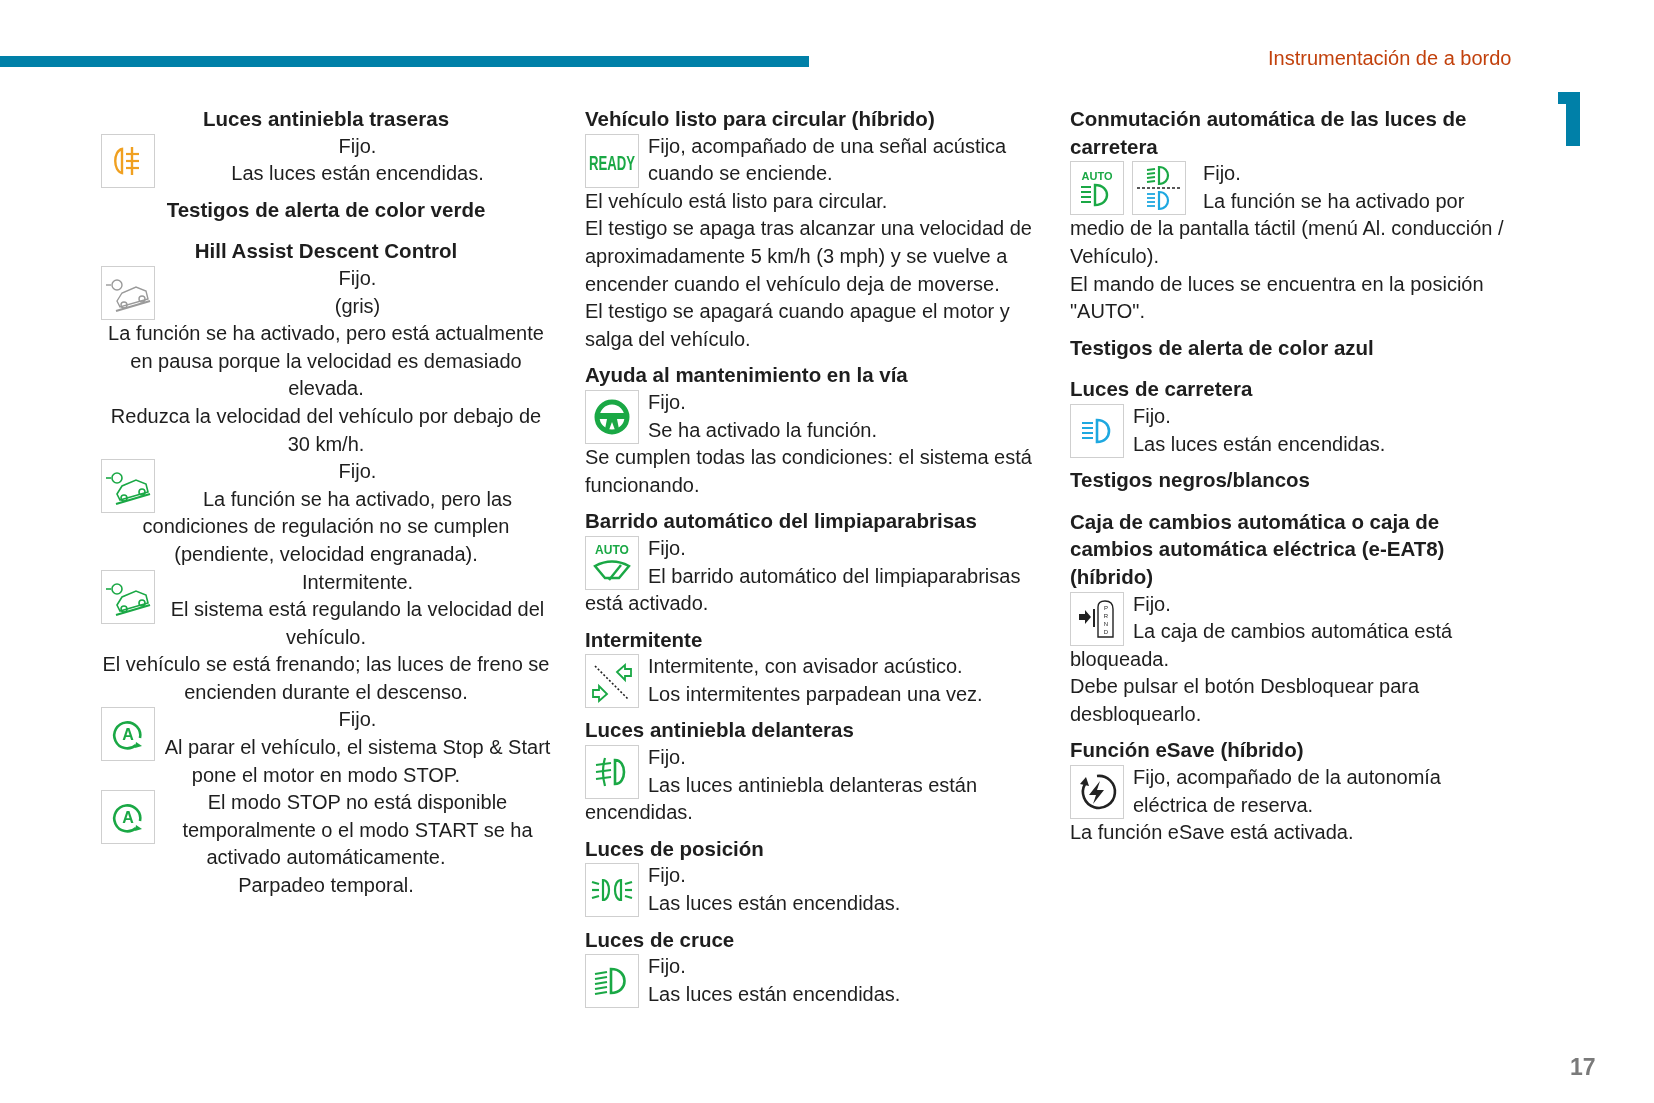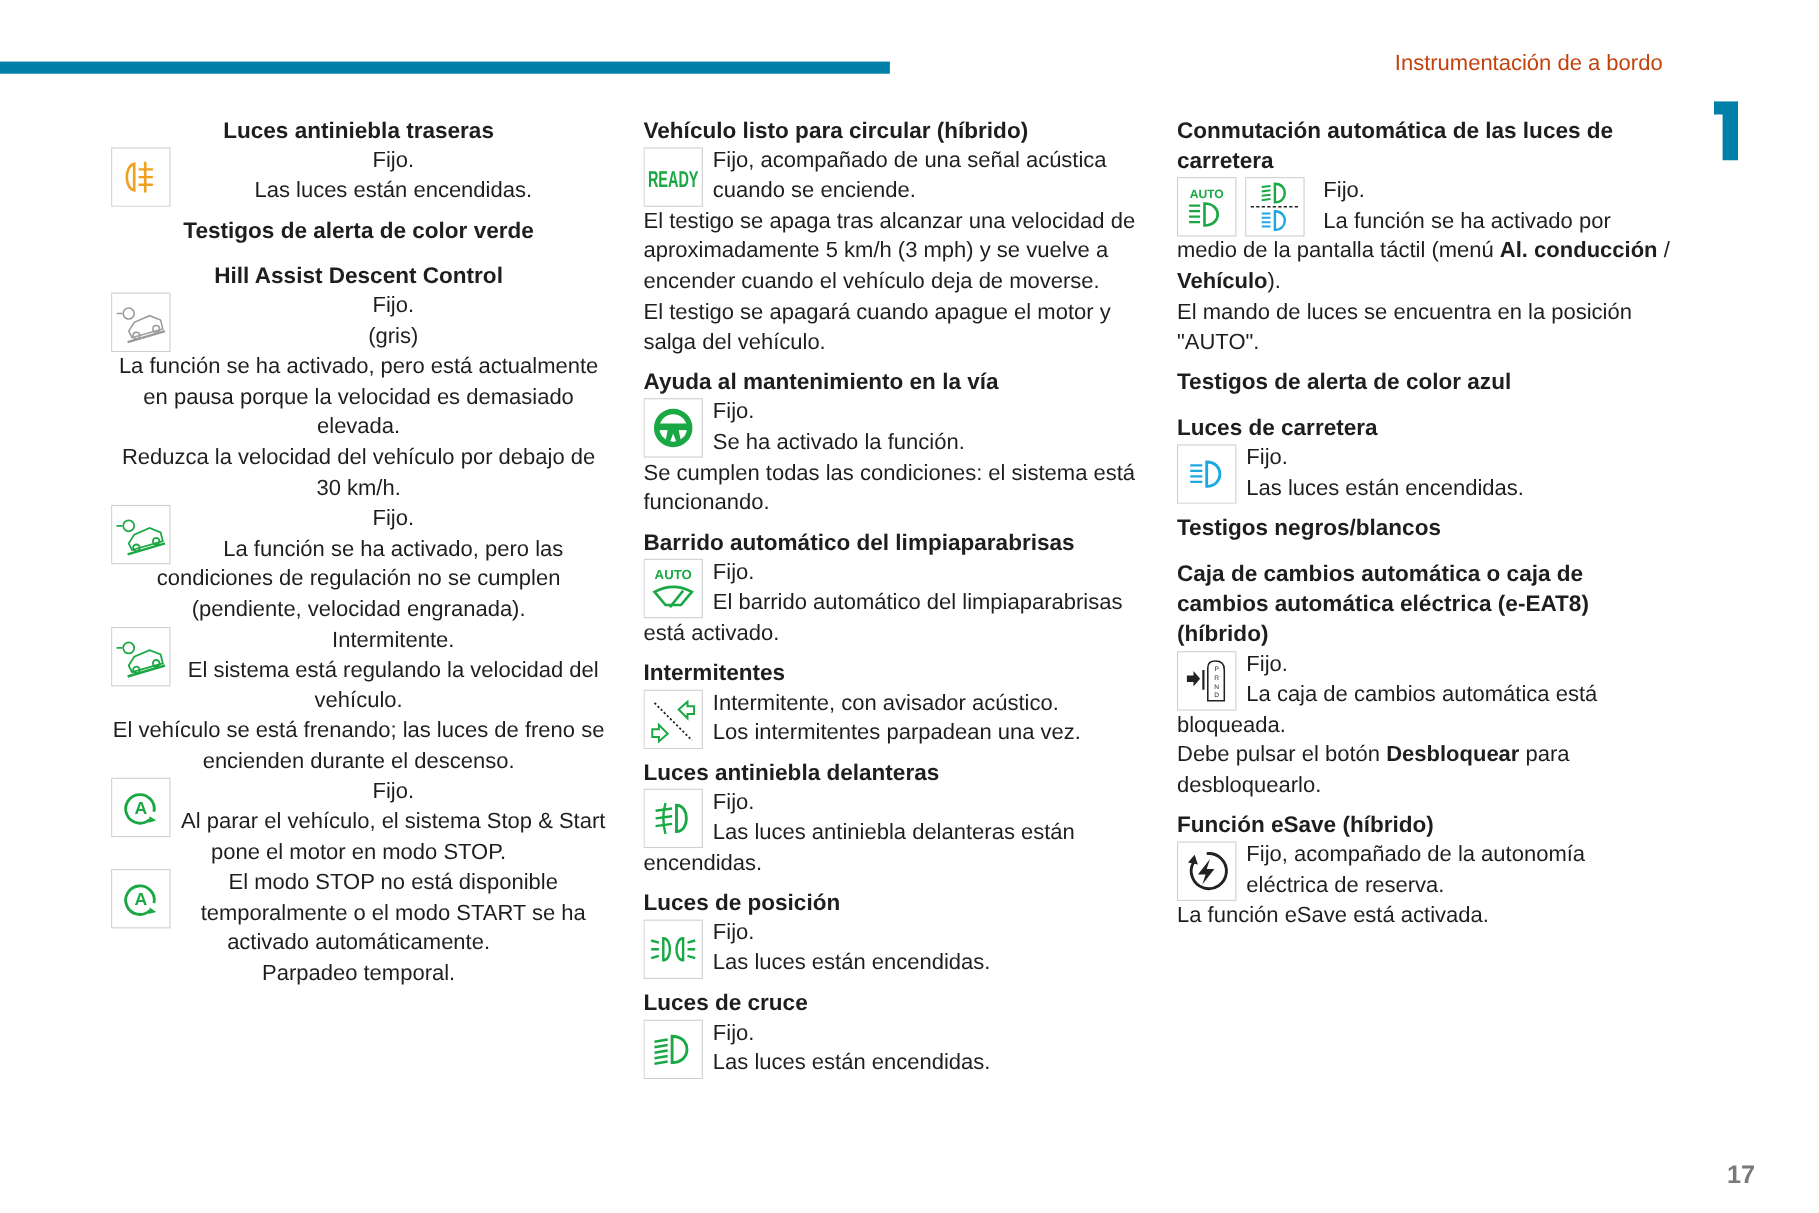--- a/index.html
+++ b/index.html
@@ -14,21 +14,21 @@
   .h { font-weight: bold; font-size: 20.5px; margin: 0; line-height: 27.6px; }
   .sec-h { margin-top: 8px; }
   .gap { height: 14px; }
   .p { margin: 0; }
   .item { overflow: hidden; }
   .icon { float: left; width: 54px; height: 54px; border: 1px solid #cfcfcf; margin: 1px 9px 0 0;
           box-sizing: border-box; display: flex; align-items: center; justify-content: center; background: #fff; }
   .icon svg { display: block; }
   .icons2 { float: left; margin-right: 9px; }
   .icons2 .icon { margin-right: 8px; }
-  b { font-weight: bold; }
+  b { font-weight: normal; }
 </style>
 </head>
 <body>
 
 <div class="topbar"></div>
 <div class="header-title">Instrumentación de a bordo</div>
 <svg class="chapter-num" viewBox="0 0 22 54">
   <polygon points="0,0 22,0 22,54 8,54 8,12 0,12" fill="#0080a8"></polygon>
 </svg>
 <div class="page-num">17</div>
@@ -128,20 +128,21 @@
 
 <div class="col col2">
   <p class="h">Vehículo listo para circular (híbrido)</p>
   <div class="item">
     <div class="icon">
       <svg width="50" height="30" viewBox="0 0 50 30">
           <text x="25" y="24" text-anchor="middle" font-size="21" font-weight="bold" fill="#1aa845" font-family="Liberation Sans, sans-serif" textLength="46" lengthAdjust="spacingAndGlyphs">READY</text>
         </svg>
     </div>
     <p class="p">Fijo, acompañado de una señal acústica cuando se enciende.</p>
+    <p class="p">El vehículo está listo para circular.</p>
     <p class="p">El testigo se apaga tras alcanzar una velocidad de aproximadamente 5 km/h (3 mph) y se vuelve a encender cuando el vehículo deja de moverse.</p>
     <p class="p">El testigo se apagará cuando apague el motor y salga del vehículo.</p>
   </div>
   <p class="h sec-h">Ayuda al mantenimiento en la vía</p>
   <div class="item">
     <div class="icon">
       <svg width="38" height="38" viewBox="0 0 38 38">
           <circle cx="19" cy="19" r="15" fill="none" stroke="#1aa845" stroke-width="5"></circle>
           <rect x="5" y="15" width="28" height="6" fill="#1aa845"></rect>
           <path d="M14 21 L12 31 L16 32 L19 24 L22 32 L26 31 L24 21 Z" fill="#1aa845"></path>
@@ -156,21 +157,21 @@
     <div class="icon">
       <svg width="46" height="46" viewBox="0 0 46 46">
           <text x="23" y="14" text-anchor="middle" font-size="12" font-weight="bold" fill="#1aa845" font-family="Liberation Sans, sans-serif">AUTO</text>
           <path d="M6 26 Q23 17 40 26 L30 38 L16 38 Z" fill="none" stroke="#1aa845" stroke-width="2.4"></path>
           <line x1="32" y1="25" x2="20" y2="40" stroke="#1aa845" stroke-width="2.4"></line>
         </svg>
     </div>
     <p class="p">Fijo.</p>
     <p class="p">El barrido automático del limpiaparabrisas está activado.</p>
   </div>
-  <p class="h sec-h">Intermitentes</p>
+  <p class="h sec-h">Intermitente</p>
   <div class="item">
     <div class="icon">
       <svg width="46" height="46" viewBox="0 0 46 46">
           <line x1="6" y1="8" x2="40" y2="42" stroke="#222" stroke-width="1.6" stroke-dasharray="2,2"></line>
           <polygon points="28,14 36,7 36,11 42,11 42,18 36,18 36,22" fill="none" stroke="#1aa845" stroke-width="1.8"></polygon>
           <polygon points="18,36 10,43 10,39 4,39 4,32 10,32 10,28" fill="none" stroke="#1aa845" stroke-width="1.8"></polygon>
         </svg>
     </div>
     <p class="p">Intermitente, con avisador acústico.</p>
     <p class="p">Los intermitentes parpadean una vez.</p>

